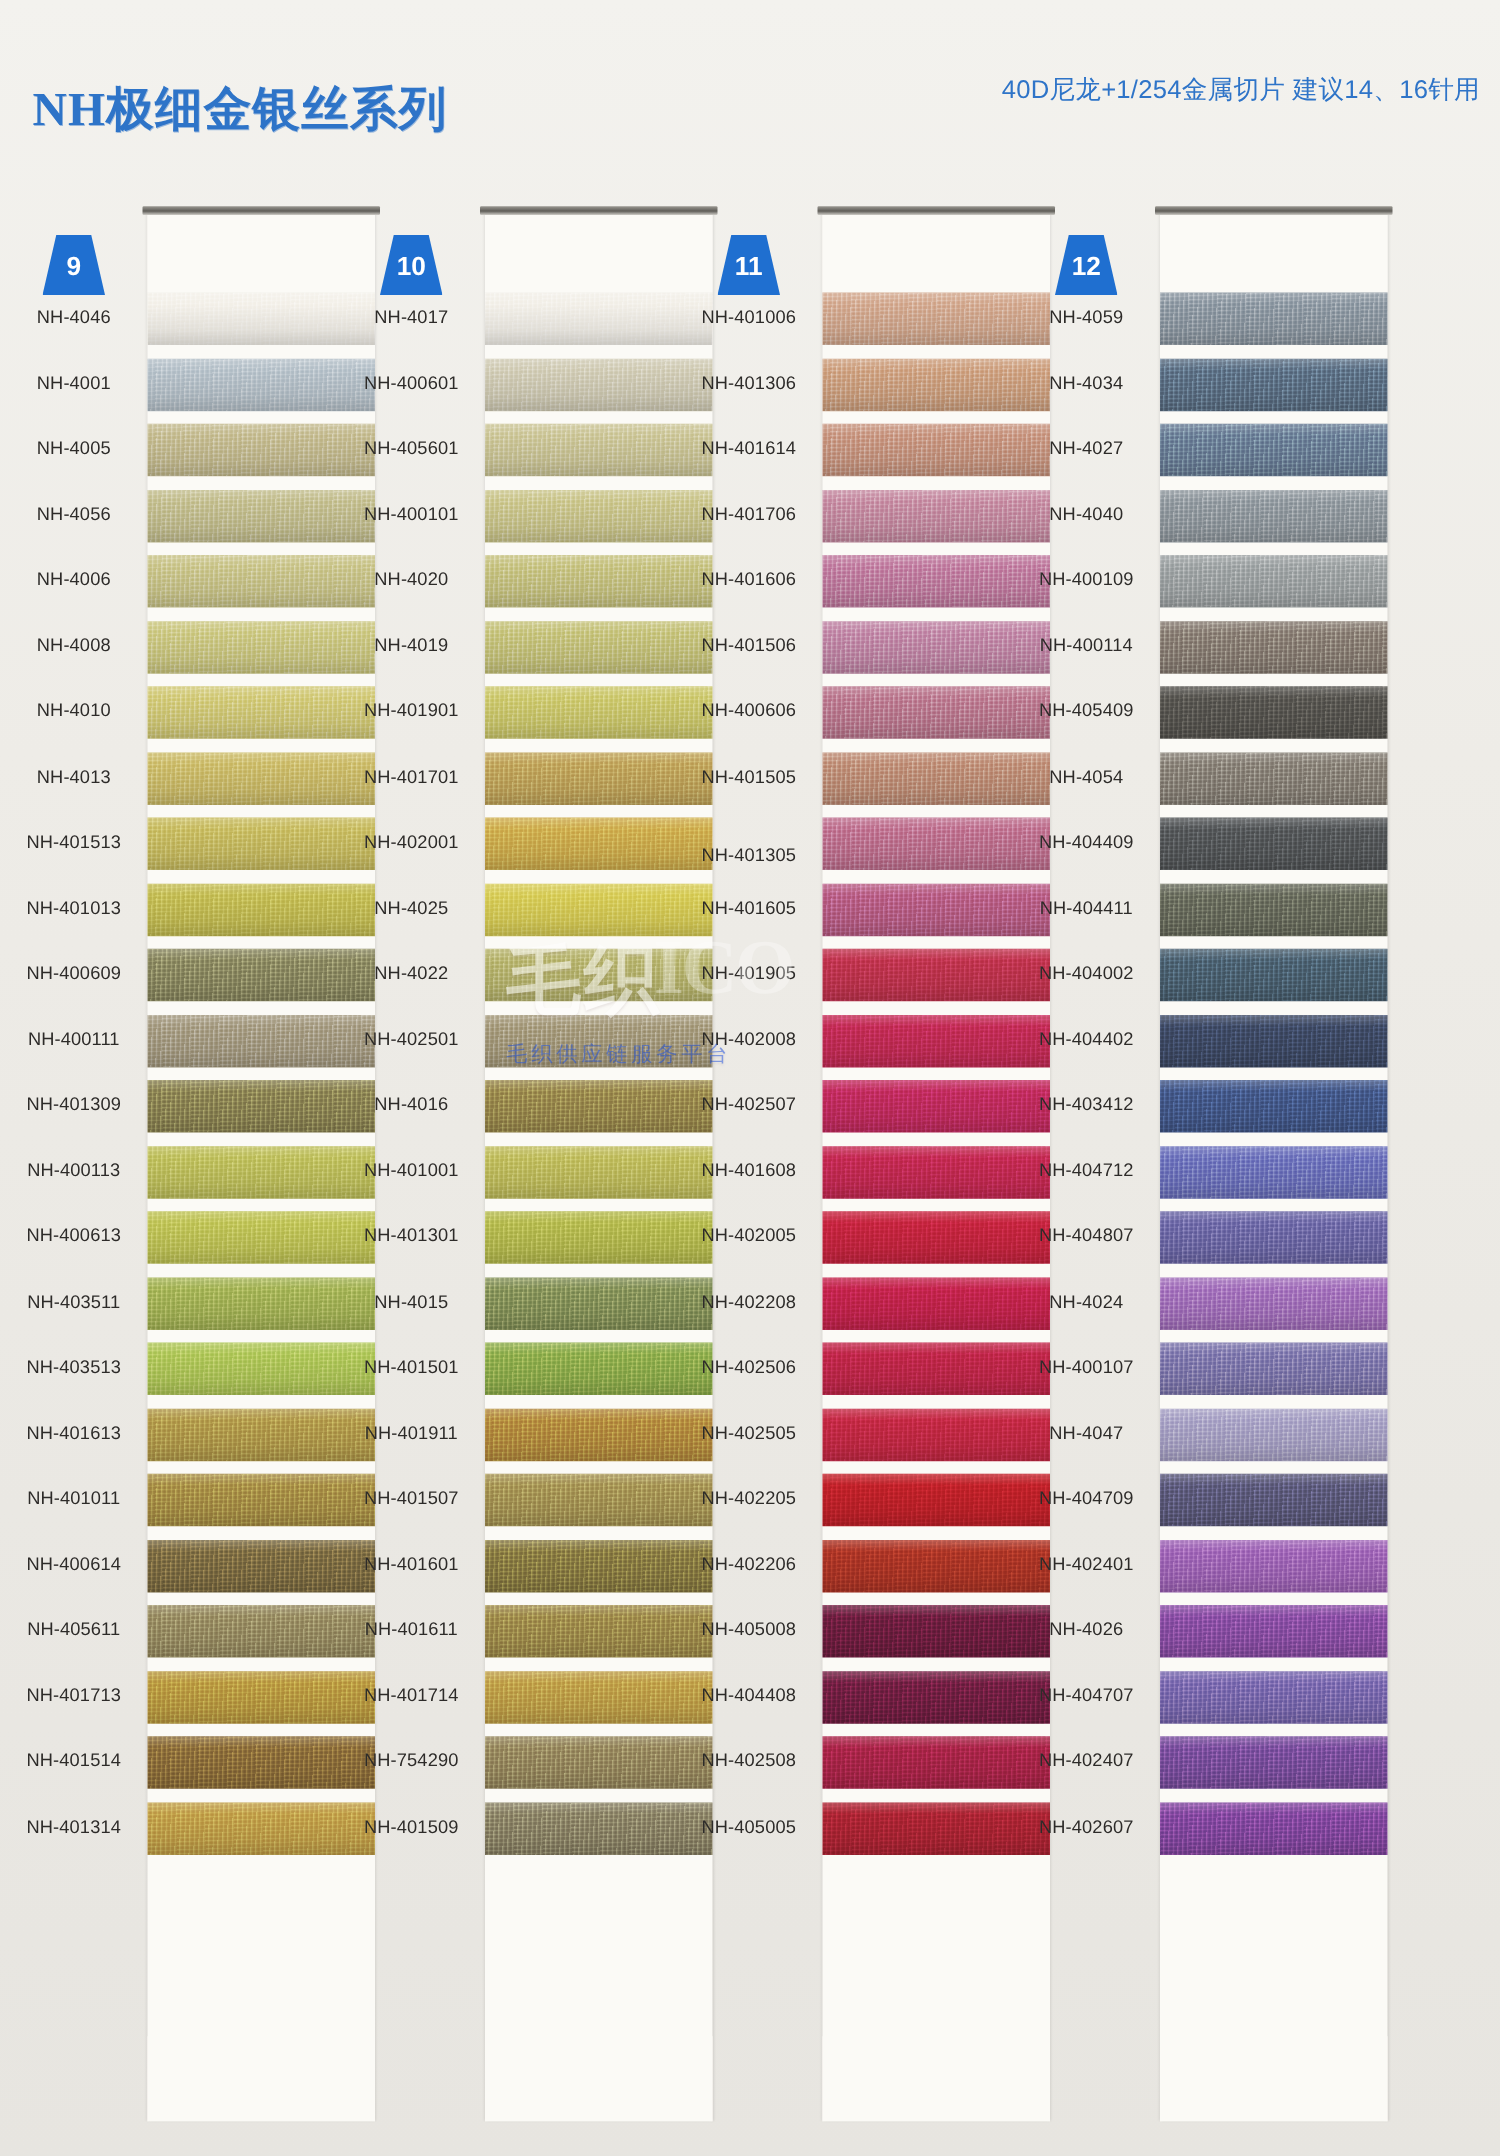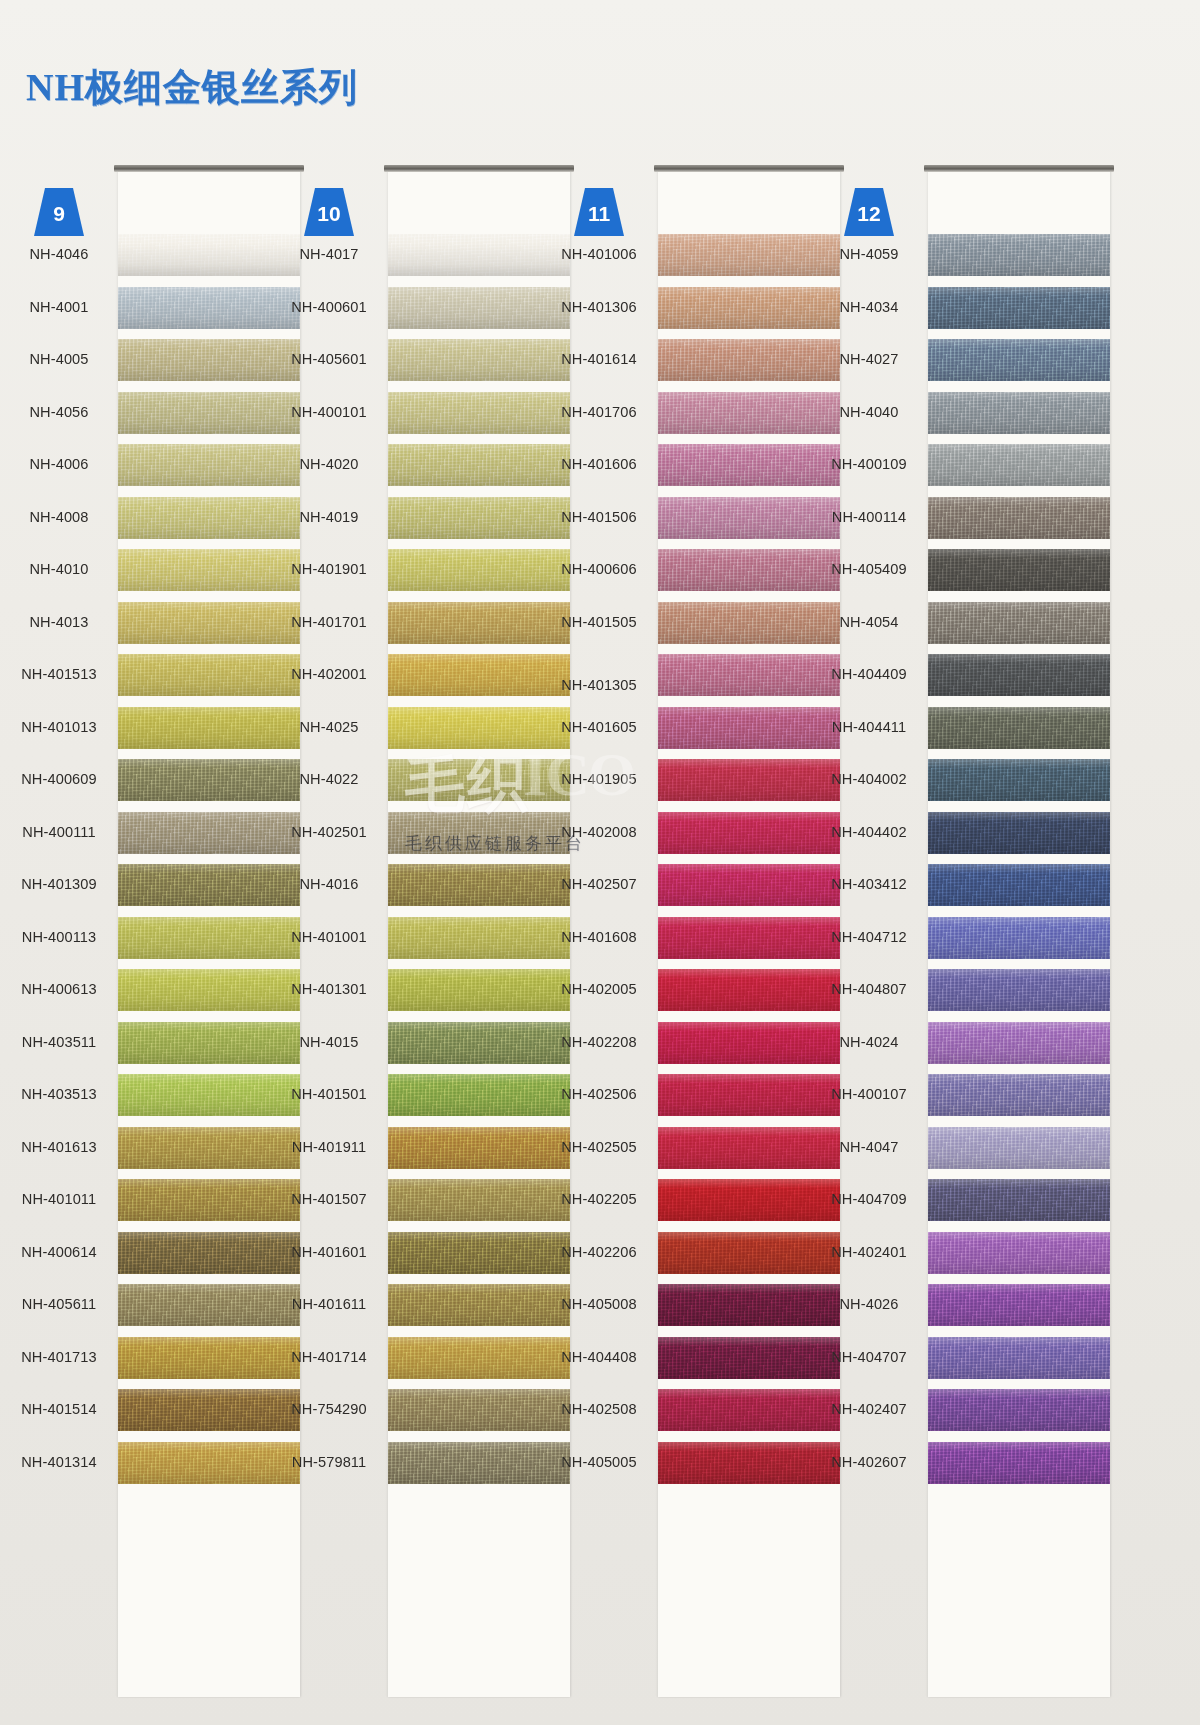--- a/index.html
+++ b/index.html
@@ -133,40 +133,41 @@
   }
   .wm-main{
     font-size:60px; font-weight:bold; color:#ffffff;
     font-family:"Liberation Sans", sans-serif;
     letter-spacing:2px;
     text-shadow:0 1px 2px rgba(120,90,100,.25);
     white-space:nowrap;
   }
   .wm-sub{
     margin-top:6px;
-    font-size:17px; color:#0f172a; letter-spacing:3px;
+    font-size:17px; color:#1d4ed8; letter-spacing:3px;
     white-space:nowrap;
     text-shadow:0 1px 2px rgba(120,90,100,.25);
   }
   .wm-mark{
     position:absolute; left:118px; top:-6px;
     font-size:62px; font-weight:bold; color:rgba(255,255,255,.62);
     font-family:"Liberation Serif", serif; letter-spacing:-2px;
   }
 </style>
 </head>
 <body>
 
 <div class="paper-bg"></div>
 
 <div class="page">
 
   <div class="header">
     <div class="title">NH极细金银丝系列</div>
     <div class="spec">
+      <div>40D尼龙+1/254金属切片 建议14、16针用</div>
     </div>
   </div>
 
   <div class="cols" id="cols">
       <div class="col col-0">
         <div class="labels">
           <div class="badge">
             <div class="cone"></div>
             <div class="num">9</div>
           </div>
@@ -320,21 +321,21 @@
           <div class="label" style="top: 773.5px;">NH-401001</div>
           <div class="label" style="top: 826px;">NH-401301</div>
           <div class="label" style="top: 878.5px;">NH-4015</div>
           <div class="label" style="top: 931px;">NH-401501</div>
           <div class="label" style="top: 983.5px;">NH-401911</div>
           <div class="label" style="top: 1036px;">NH-401507</div>
           <div class="label" style="top: 1088.5px;">NH-401601</div>
           <div class="label" style="top: 1141px;">NH-401611</div>
           <div class="label" style="top: 1193.5px;">NH-401714</div>
           <div class="label" style="top: 1246px;">NH-754290</div>
-          <div class="label" style="top: 1298.5px;">NH-579811</div>
+          <div class="label" style="top: 1298.5px;">NH-401509</div>
         </div>
         <div class="card">
           <div class="card-top"></div>
           <div class="card-bottom"></div>
           <div class="swatches">
             <div class="sw" style="background: rgb(243, 240, 233);">
               <div class="fiber"></div>
               <div class="sheen"></div>
             </div>
             <div class="sw" style="background: rgb(210, 205, 183);">

